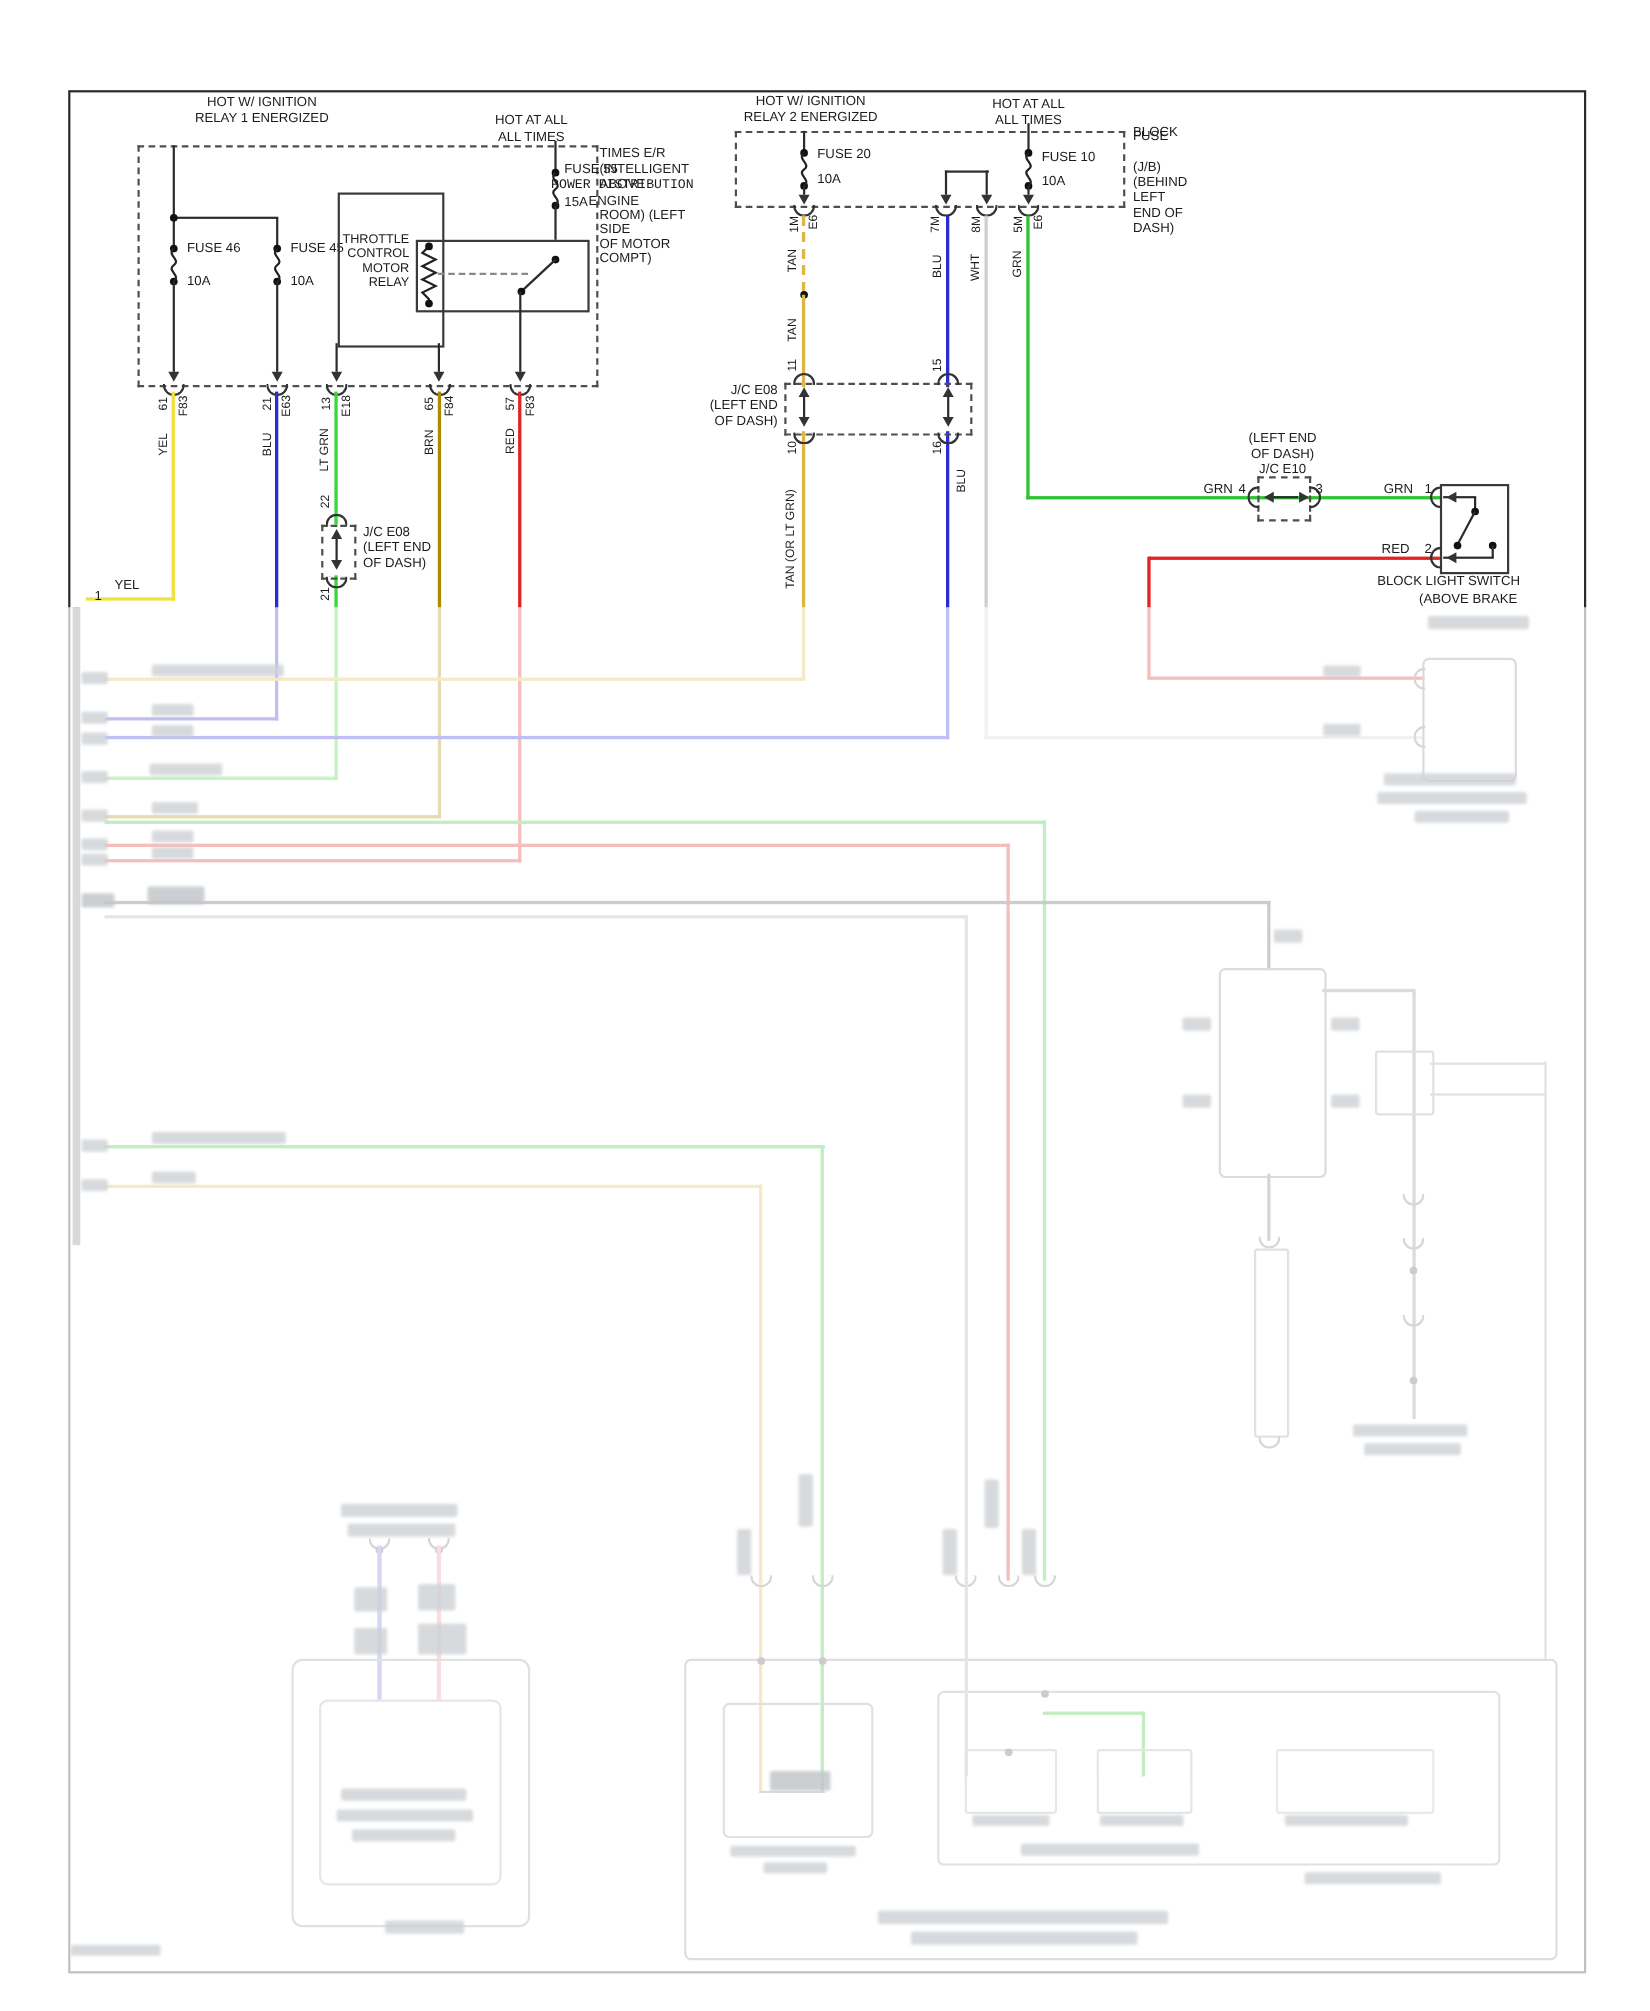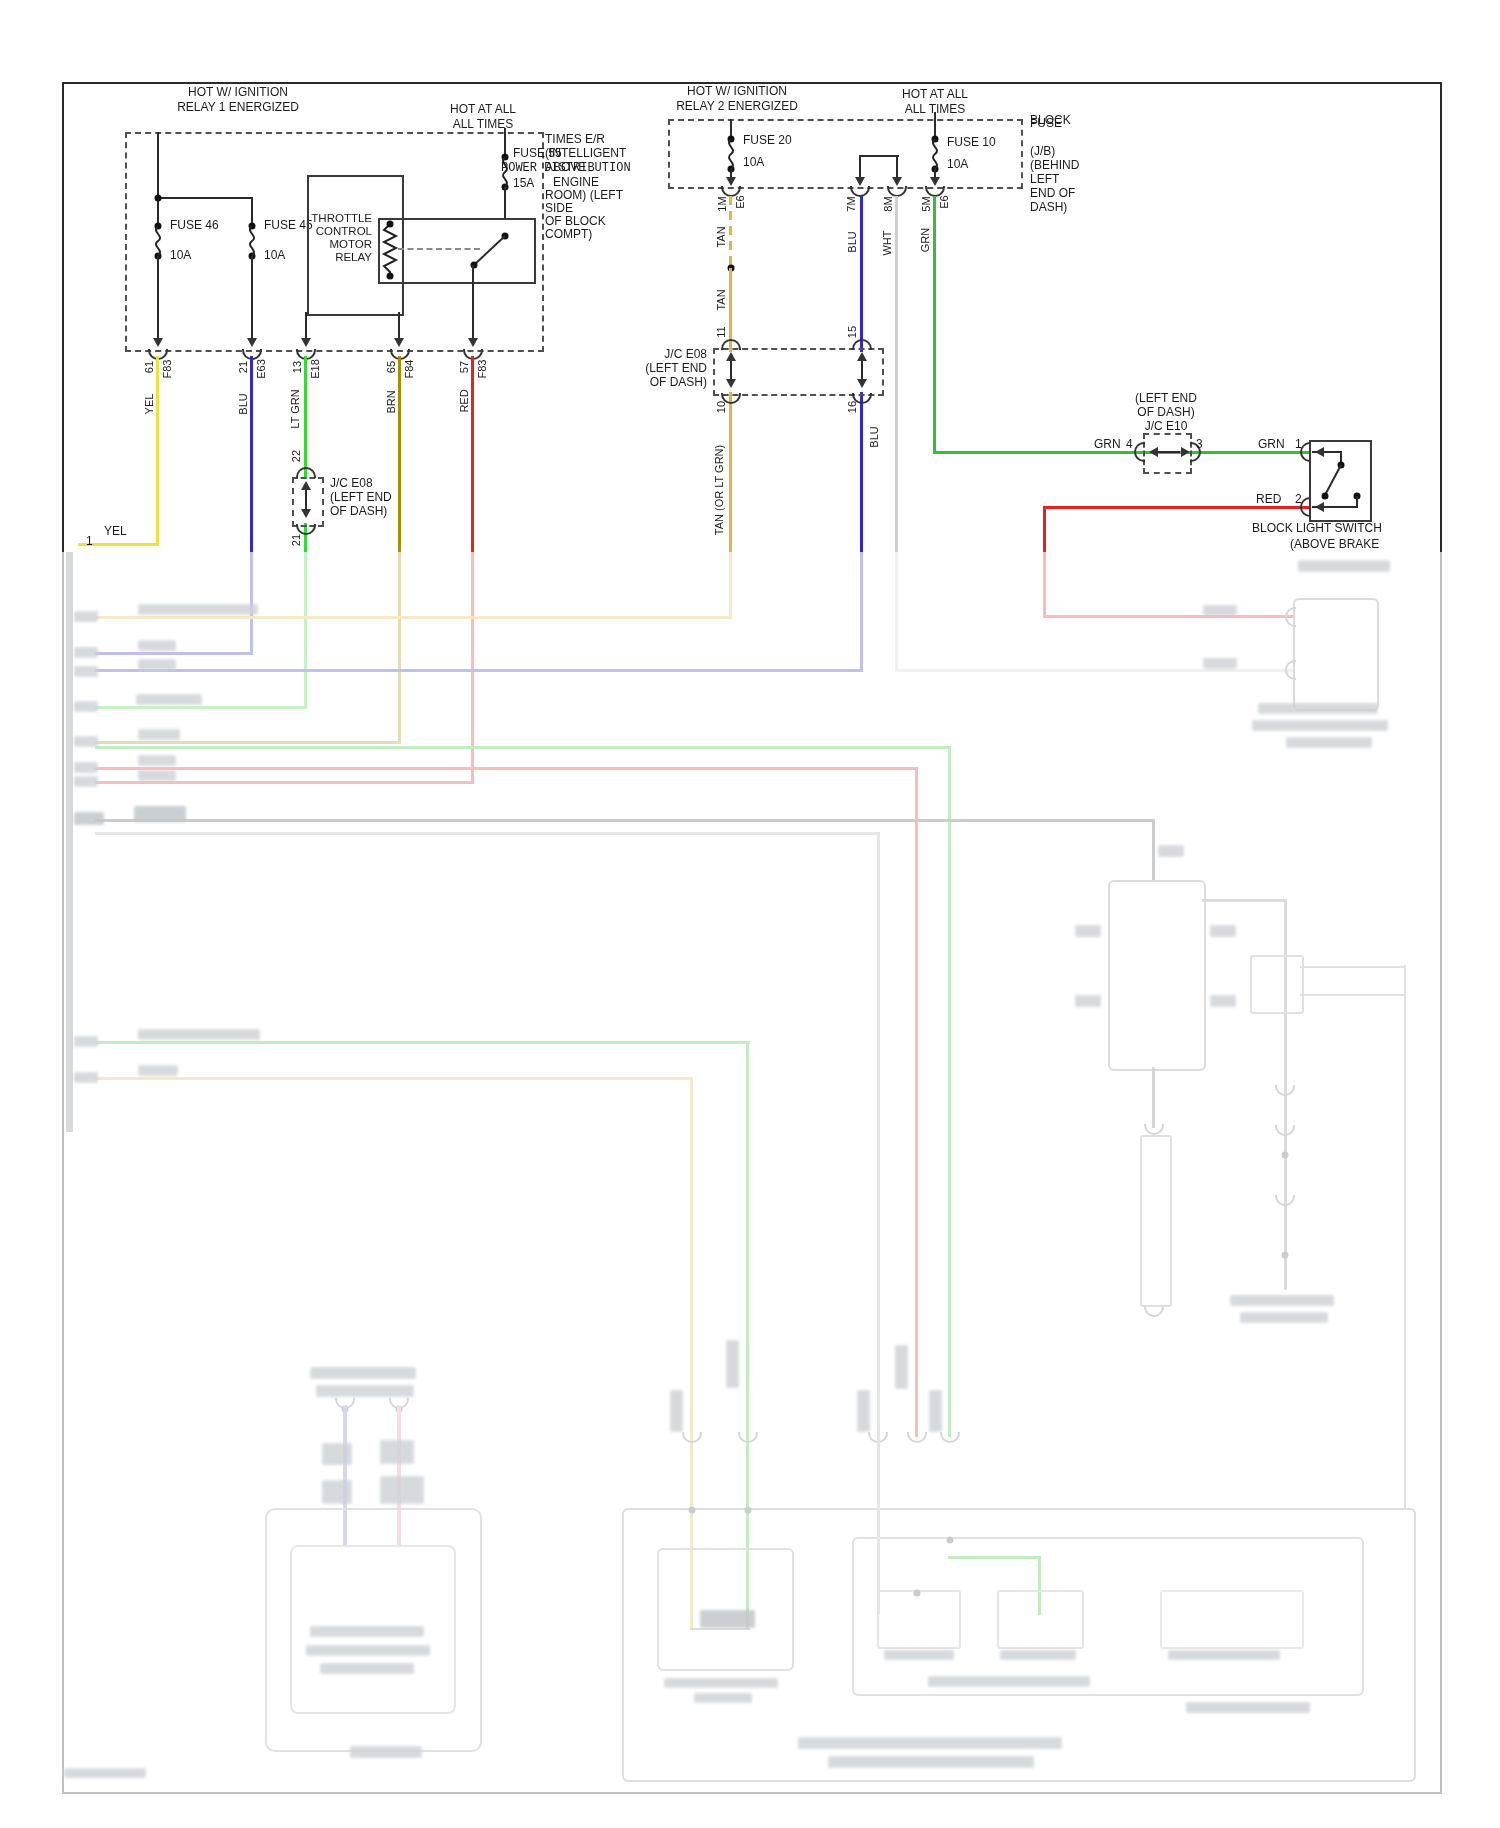--- a/index.html
+++ b/index.html
@@ -122,24 +122,24 @@
     <div class="t" style="left:513px;top:147px;">FUSE 55</div>
     <div class="t" style="left:513px;top:177px;">15A</div>
     <div class="l" style="left:504px;top:187px;width:2px;height:31px;"></div>
   </div>
 
   <div>
     <div class="t" style="left:545px;top:133px;">TIMES E/R</div>
     <div class="t" style="left:545px;top:147px;">(INTELLIGENT</div>
     <div class="t" style="left:545px;top:161px;">ABOVE</div>
     <div class="t" style="left:501px;top:162px;font-family:Liberation Mono, monospace;">POWER DISTRIBUTION</div>
-    <div class="t" style="left:553px;top:176px;">ENGINE</div>
+    <div class="t" style="left:535px;top:176px;">ENGINE</div>
     <div class="t" style="left:545px;top:189px;">ROOM) (LEFT</div>
     <div class="t" style="left:545px;top:202px;">SIDE</div>
-    <div class="t" style="left:545px;top:215px;">OF BLOCK</div>
+    <div class="t" style="left:545px;top:215px;">OF MOTOR</div>
     <div class="t" style="left:545px;top:228px;">COMPT)</div>
   </div>
 
   <div>
     <div class="cup" style="left:158px;top:349px;"></div>
       <div class="cup" style="left:252px;top:349px;"></div>
     <div class="cup" style="left:306px;top:349px;"></div>
       <div class="cup" style="left:400px;top:349px;"></div>
     <div class="cup" style="left:473px;top:349px;"></div>
     <div class="vt" style="left:149px;top:367px;">61</div>

